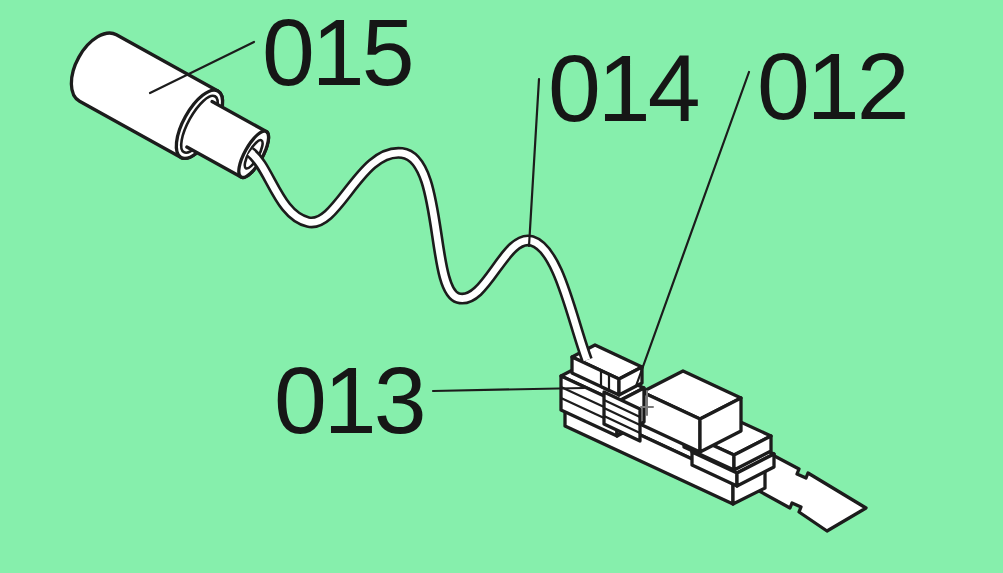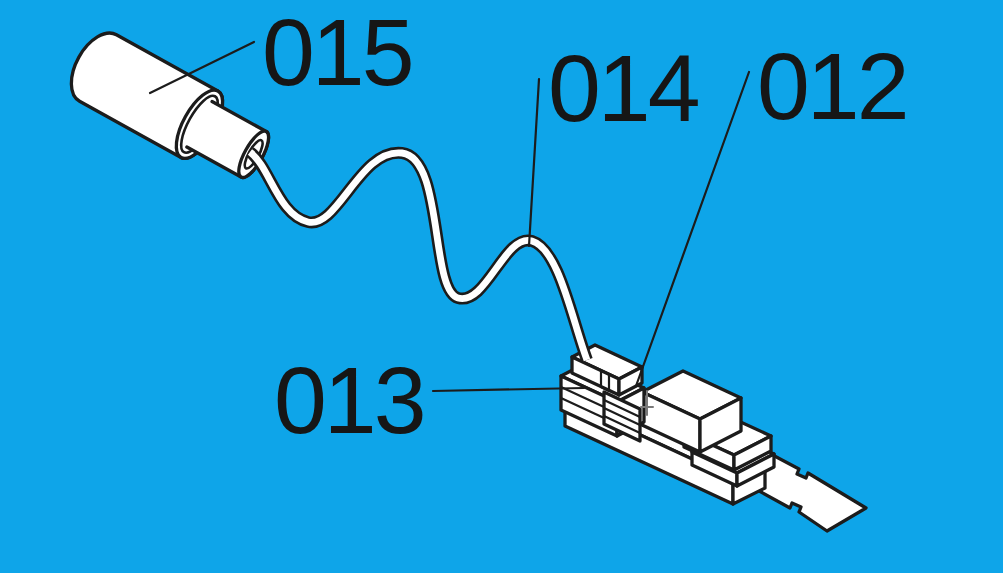--- a/index.html
+++ b/index.html
@@ -8,21 +8,21 @@
     background: #ffffff;
     width: 1003px;
     height: 573px;
     overflow: hidden;
     font-family: "Liberation Sans", sans-serif;
   }
   .diagram-wrap {
     position: relative;
     width: 1003px;
     height: 573px;
-    background: #0ea5e9;
+    background: #86efac;
   }
   svg { display: block; }
   .outline {
     fill: #ffffff;
     stroke: #1c1c1c;
     stroke-width: 3.3;
     stroke-linejoin: round;
   }
   .detail-line {
     fill: none;

